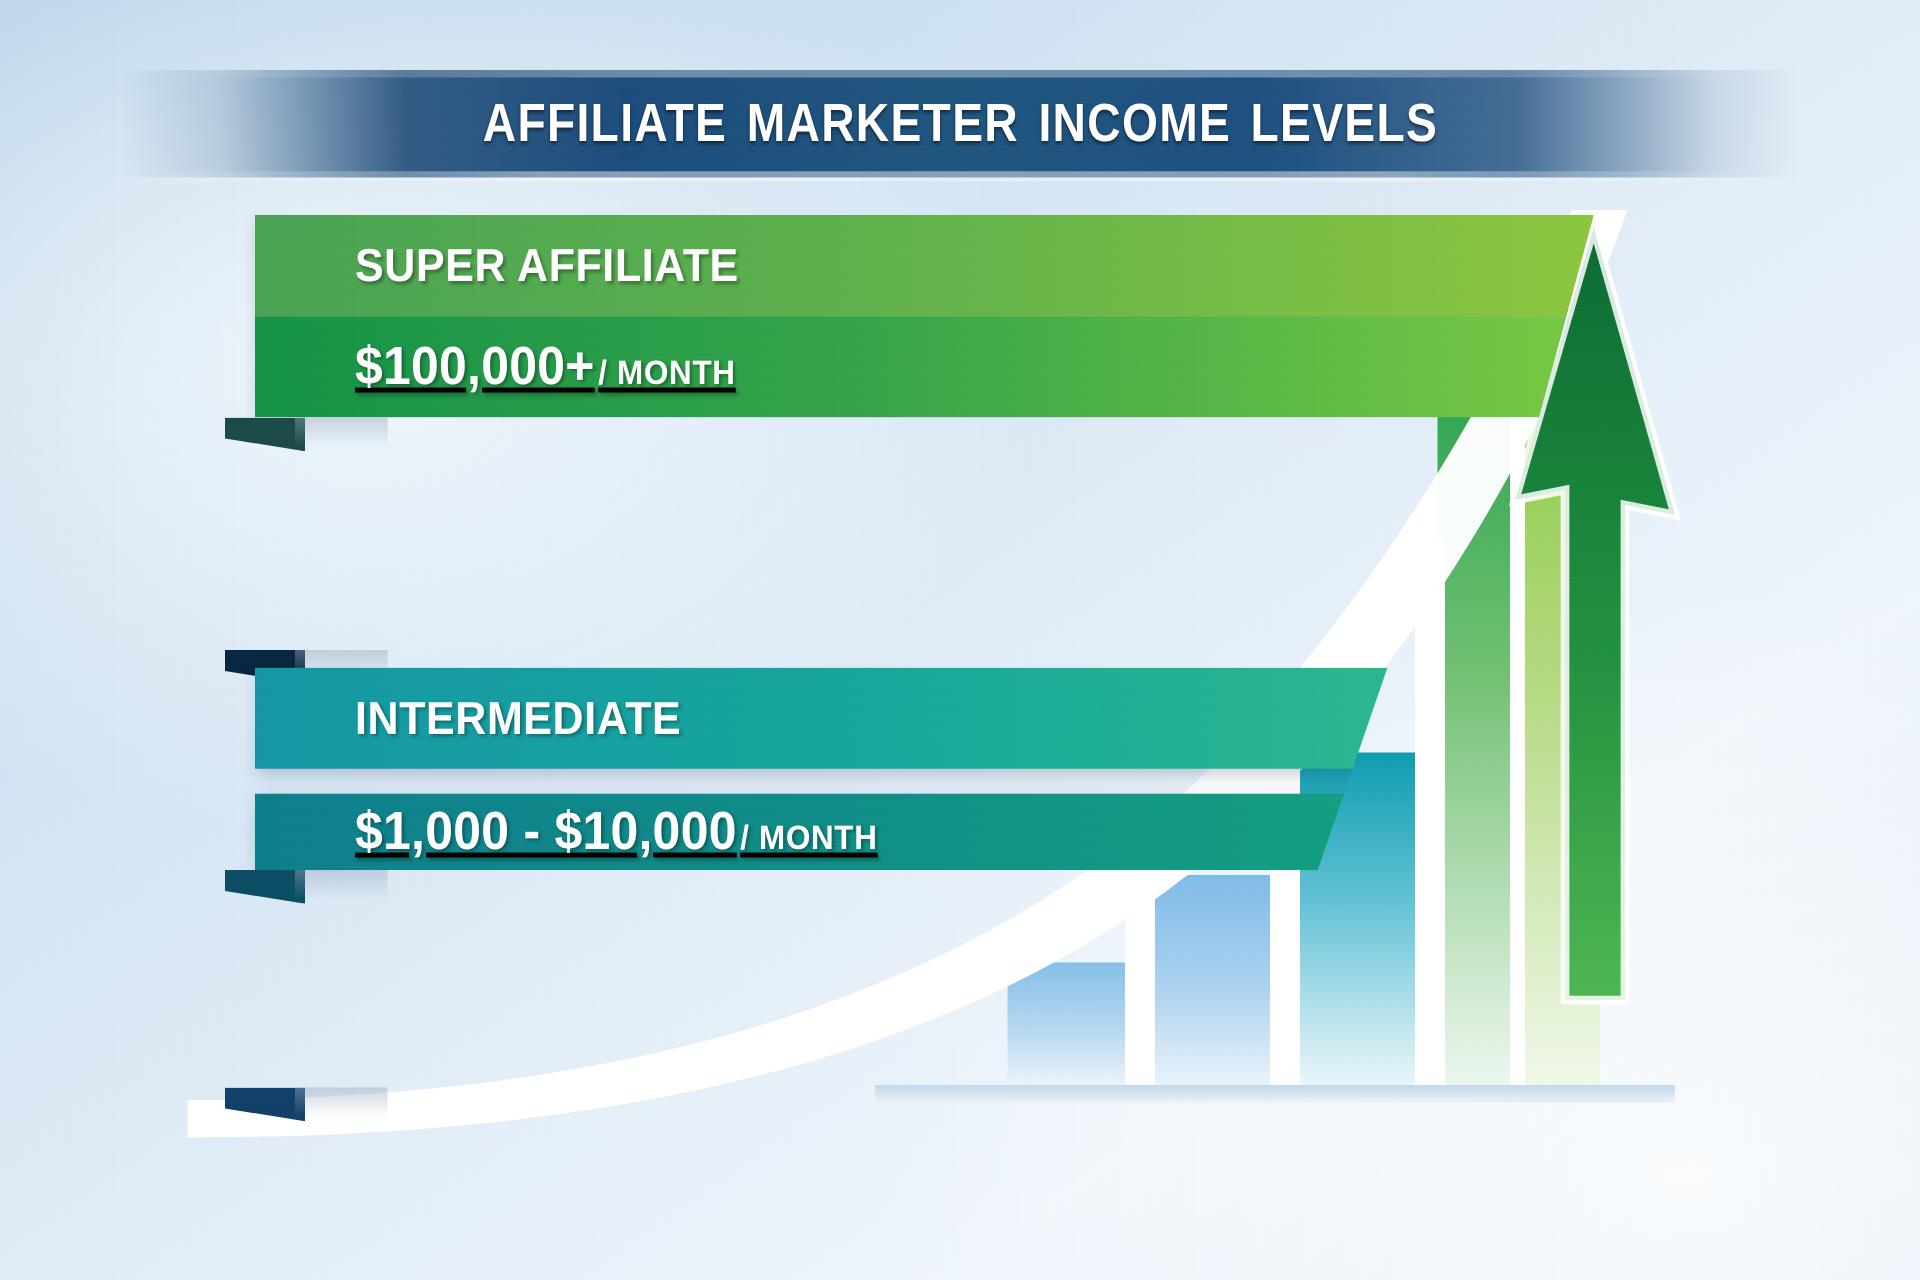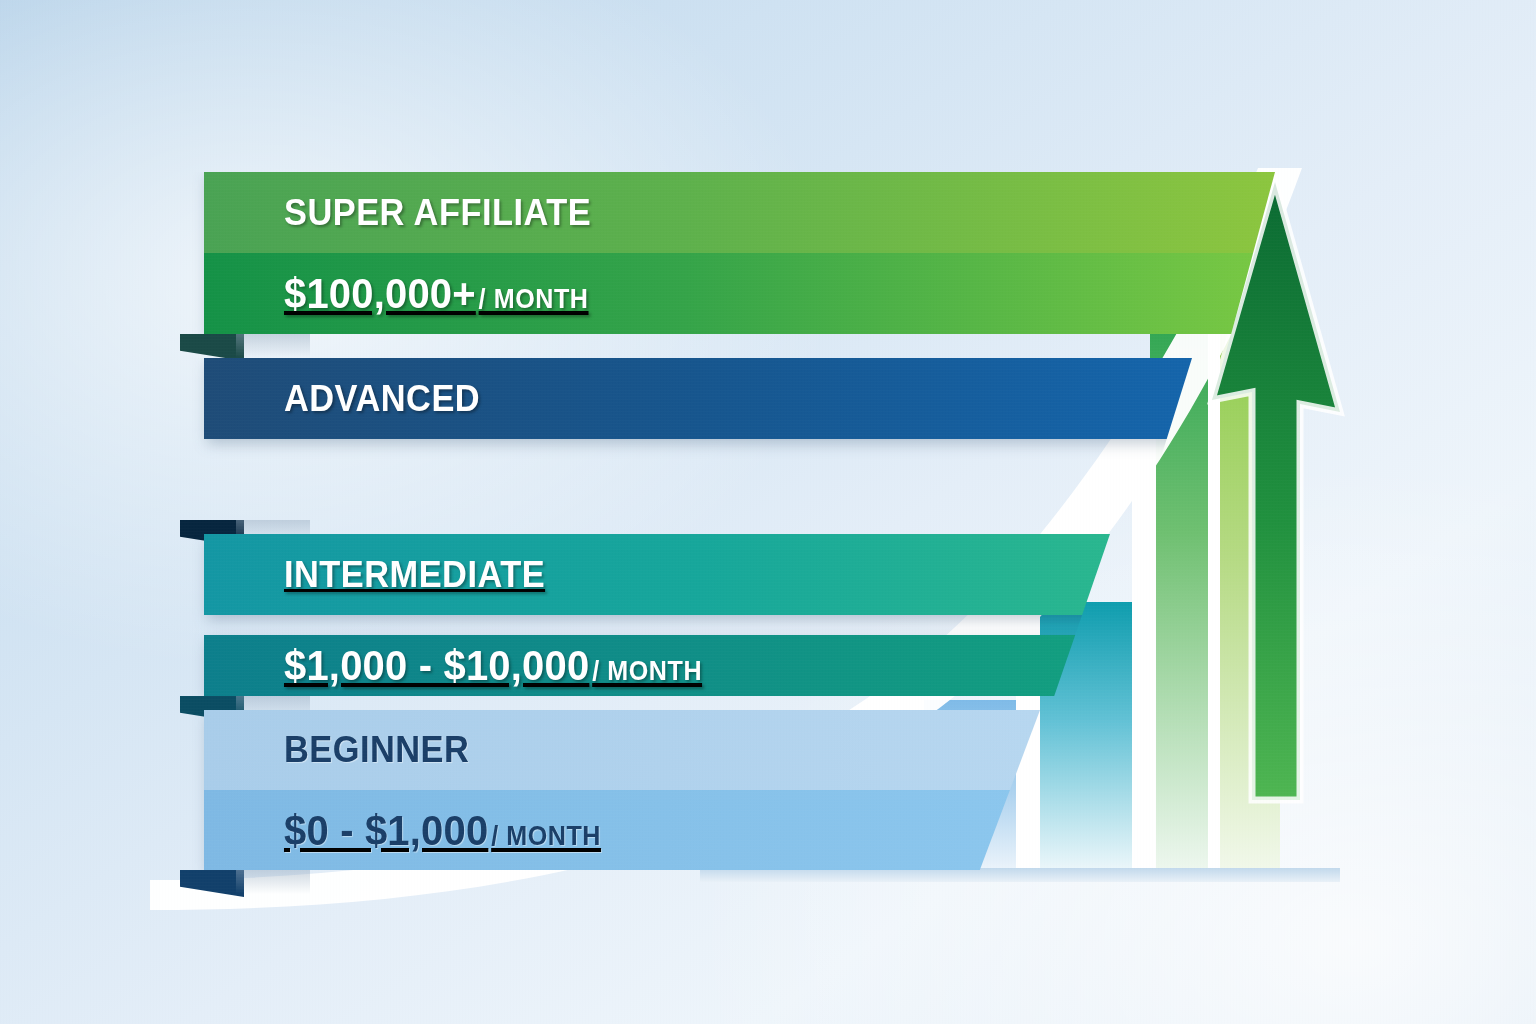--- a/index.html
+++ b/index.html
@@ -165,64 +165,55 @@
 
     <path d="M150 880 C 520 880, 820 790, 1010 570 C 1140 420, 1215 270, 1258 168
              L1302 168 C 1258 290, 1185 452, 1048 608 C 845 838, 520 910, 150 910 Z" fill="#ffffff" opacity="0.97"></path>
 
     <path d="M1275 182 L1340 412 L1300 404 L1300 800 L1252 800 L1252 392 L1212 400 Z" fill="url(#arrowGrad)"></path>
     <path d="M1275 182 L1340 412 L1300 404 L1300 800 L1252 800 L1252 392 L1212 400 Z" fill="none" stroke="#ffffff" stroke-width="7" opacity=".85"></path>
 
     <rect x="700" y="868" width="640" height="14" fill="url(#floorGrad)"></rect>
   </svg>
 
+  <div class="banner">
+    <div class="banner-title">AFFILIATE MARKETER INCOME LEVELS</div>
+  </div>
 
   <div class="bars">
 
     <div class="bar light-text" style="top:172px; width:1095px; height:162px;
                 clip-path:polygon(0 0, 100% 0, 96% 100%, 0 100%);">
       <div class="half half-top" style="background:linear-gradient(90deg,#4aa354 0%,#5eb14c 45%,#8cc63f 100%);">
         <span class="label">SUPER AFFILIATE</span>
       </div>
       <div class="half half-bot" style="background:linear-gradient(90deg,#159247 0%,#35a449 45%,#7ac943 100%);">
         <span class="amount"><span>$100,000+</span><span class="per">/ MONTH</span></span>
       </div>
     </div>
     <div class="fold" style="position:absolute; left:180px; top:334px; background:#1b4a47;"></div>
     <div class="fold-shadow" style="position:absolute; left:236px; top:334px;"></div>
 
     <div class="bar light-text" style="top:358px; width:1012px; height:162px;
                 clip-path:polygon(0 0, 100% 0, 95% 100%, 0 100%);">
-      <div class="half half-top" style="background:linear-gradient(90deg,#1f4c78 0%,#17568e 50%,#1565ab 100%);">
-        <span class="label">ADVANCED</span>
-      </div>
     </div>
     <div class="fold" style="position:absolute; left:180px; top:520px; background:#07263f;"></div>
     <div class="fold-shadow" style="position:absolute; left:236px; top:520px;"></div>
 
     <div class="bar light-text" style="top:534px; width:930px; height:162px;
                 clip-path:polygon(0 0, 100% 0, 94% 100%, 0 100%);">
-      <div class="half half-top" style="background:linear-gradient(90deg,#1497a4 0%,#17a79b 55%,#2ab78f 100%);text-decoration:underline;">
+      <div class="half half-top" style="background:linear-gradient(90deg,#1497a4 0%,#17a79b 55%,#2ab78f 100%);">
         <span class="label">INTERMEDIATE</span>
       </div>
       <div class="half half-bot" style="background:linear-gradient(90deg,#0d7f8c 0%,#108f87 55%,#13a07f 100%);margin-top:20px;">
         <span class="amount"><span>$1,000 - $10,000</span><span class="per">/ MONTH</span></span>
       </div>
     </div>
     <div class="fold" style="position:absolute; left:180px; top:696px; background:#0b4d63;"></div>
     <div class="fold-shadow" style="position:absolute; left:236px; top:696px;"></div>
 
-    <div class="bar dark-text" style="top:710px; width:860px; height:160px;
-                clip-path:polygon(0 0, 100% 0, 93% 100%, 0 100%);">
-      <div class="half half-top" style="background:linear-gradient(90deg,#a9cdea 0%,#b0d2ed 55%,#b7d7f0 100%);">
-        <span class="label">BEGINNER</span>
-      </div>
-      <div class="half half-bot" style="background:linear-gradient(90deg,#7fb9e4 0%,#86c1e9 55%,#8cc7ee 100%);">
-        <span class="amount"><span>$0 - $1,000</span><span class="per">/ MONTH</span></span>
-      </div>
-    </div>
     <div class="fold" style="position:absolute; left:180px; top:870px; background:#12406b;"></div>
     <div class="fold-shadow" style="position:absolute; left:236px; top:870px;"></div>
 
   </div>
 
   <div class="grain"></div>
 </div>
 
 </body></html>

